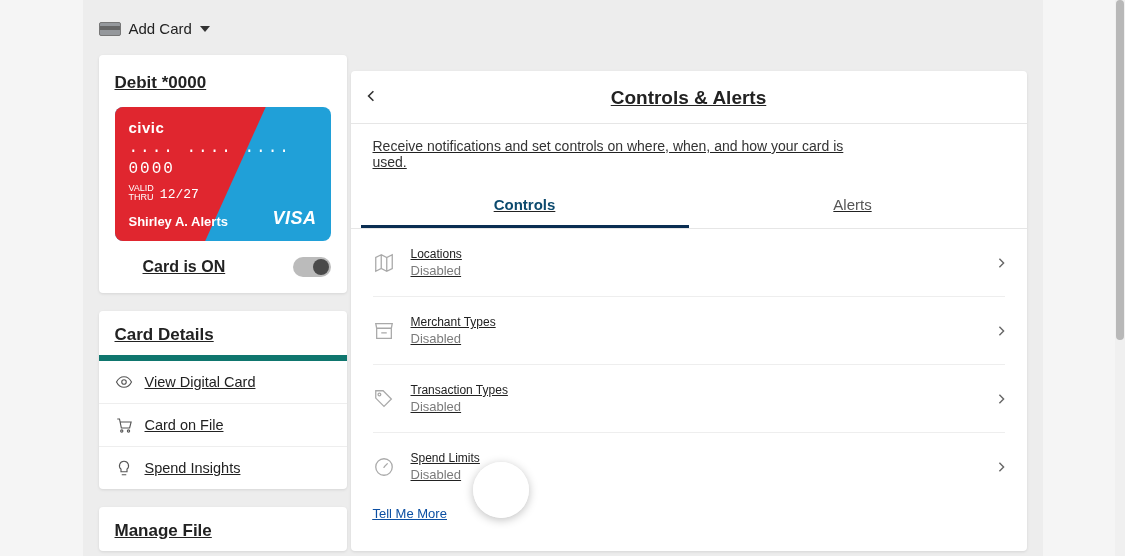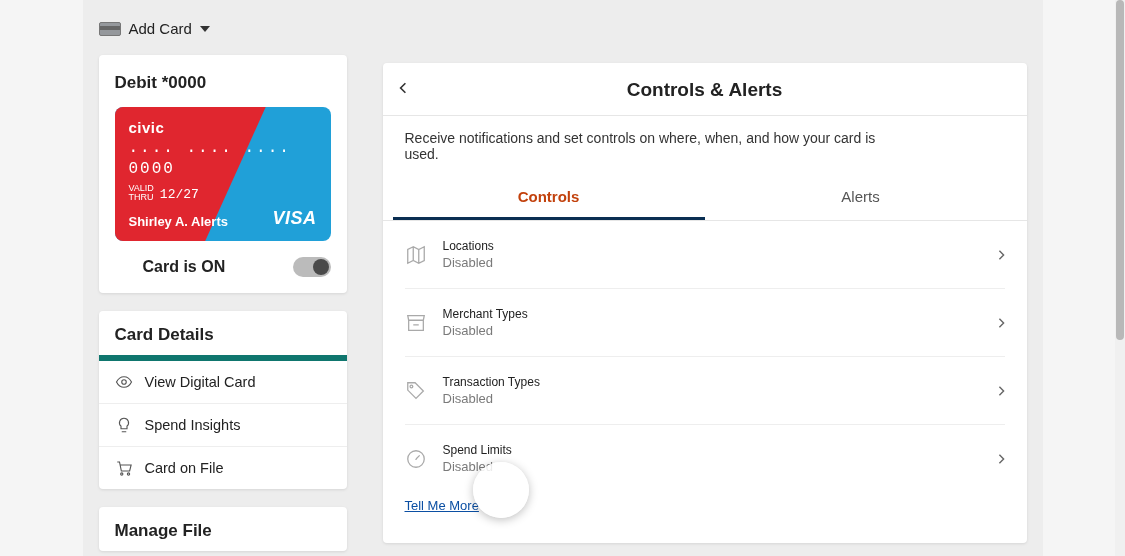--- a/index.html
+++ b/index.html
@@ -28,21 +28,21 @@
   font-weight: 500;
   margin-bottom: 18px;
   cursor: pointer;
 }
 .card-thumb-icon {
   width: 22px; height: 14px; background:#95989c; border-radius:2px; border:1px solid #777; position:relative;
 }
 .card-thumb-icon::after { content:""; position:absolute; left:0; right:0; top:3px; height:4px; background:#666; }
 .chev-down { width:0; height:0; border-left:5px solid transparent; border-right:5px solid transparent; border-top:6px solid #333; }
 
-.columns { display:flex; gap:36px; align-items:center; }
+.columns { display:flex; gap:4px; align-items:flex-end;text-decoration:underline; }
 .left-col { width: 248px; display:flex; flex-direction:column; gap:18px; }
 .panel { background:#fff; border-radius:4px; box-shadow:0 1px 3px rgba(0,0,0,0.1); }
 
 .card-panel { padding:18px 16px 16px; }
 .card-title { font-size:17px; font-weight:700; margin-bottom:14px; }
 
 .credit-card {
   width:216px; height:134px; border-radius:8px;
   position:relative; overflow:hidden; color:#fff;
   background:#20a0d8;
@@ -77,21 +77,21 @@
 
 .main-head { position:relative; padding:16px 0 14px; text-align:center; border-bottom:1px solid #e6e6e6; }
 .back-btn { position:absolute; left:16px; top:18px; cursor:pointer; }
 .back-btn svg { width:8px; height:14px; stroke:#333; fill:none; stroke-width:2; }
 .main-title { font-size:19px; font-weight:700; }
 
 .subtext { padding:14px 22px; font-size:14px; color:#333; max-width:540px; }
 
 .tabs { display:flex; border-bottom:1px solid #e6e6e6; padding:0 10px; }
 .tab { flex:1; text-align:center; padding:12px 0; font-size:15px; color:#555; cursor:pointer; }
-.tab.active { color:#c2410c; font-weight:700; border-bottom:3px solid #0a2e52; }
+.tab.active { color:#0c4a6e; font-weight:700; border-bottom:3px solid #0a2e52; }
 
 .ctrl-list { padding:0 22px; }
 .ctrl-row { display:flex; align-items:center; gap:16px; padding:18px 0; border-bottom:1px solid #eee; cursor:pointer; }
 .ctrl-icon { width:22px; opacity:0.5; stroke:#555; fill:none; stroke-width:1.4; flex-shrink:0; }
 .ctrl-text { flex:1; }
 .ctrl-label { font-size:12px; color:#222; }
 .ctrl-status { font-size:13px; color:#7a7a7a; margin-top:2px; }
 .chev-right { width:7px; height:12px; stroke:#666; fill:none; stroke-width:2; }
 
 .tell-more { display:block; padding:6px 22px; font-size:13px; color:#0b4fa3; text-decoration:underline; cursor:pointer; }
@@ -172,32 +172,32 @@
 
         <div class="list-row">
           <svg class="small-icon" viewBox="0 0 24 24">
               <path d="M2 12s3.5-7 10-7 10 7 10 7-3.5 7-10 7S2 12 2 12z"></path>
               <circle cx="12" cy="12" r="3"></circle>
             </svg>
           <span>View Digital Card</span>
         </div>
         <div class="list-row">
           <svg class="small-icon" viewBox="0 0 24 24">
-              <path d="M9 21h6M10 17h4M12 3a6 6 0 00-4 10.5V17h8v-3.5A6 6 0 0012 3z"></path>
-            </svg>
-          <span>Spend Insights</span>
-        </div>
-        <div class="list-row">
-          <svg class="small-icon" viewBox="0 0 24 24">
               <circle cx="9" cy="20" r="1.5"></circle>
               <circle cx="18" cy="20" r="1.5"></circle>
               <path d="M3 4h3l2.5 12h11l2-8H7"></path>
             </svg>
           <span>Card on File</span>
         </div>
+        <div class="list-row">
+          <svg class="small-icon" viewBox="0 0 24 24">
+              <path d="M9 21h6M10 17h4M12 3a6 6 0 00-4 10.5V17h8v-3.5A6 6 0 0012 3z"></path>
+            </svg>
+          <span>Spend Insights</span>
+        </div>
       </div>
 
       <div class="panel">
         <div class="section-head" style="border-bottom:none">Manage File</div>
       </div>
 
     </div>
 
     <div class="right-col">
       <div class="main-panel">

